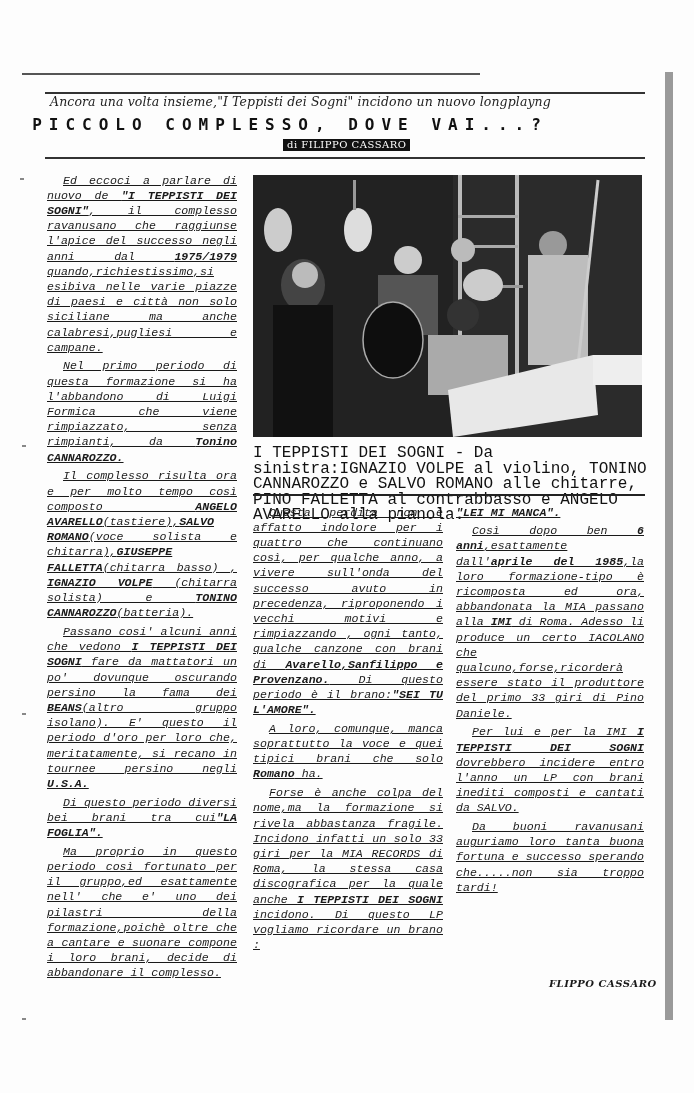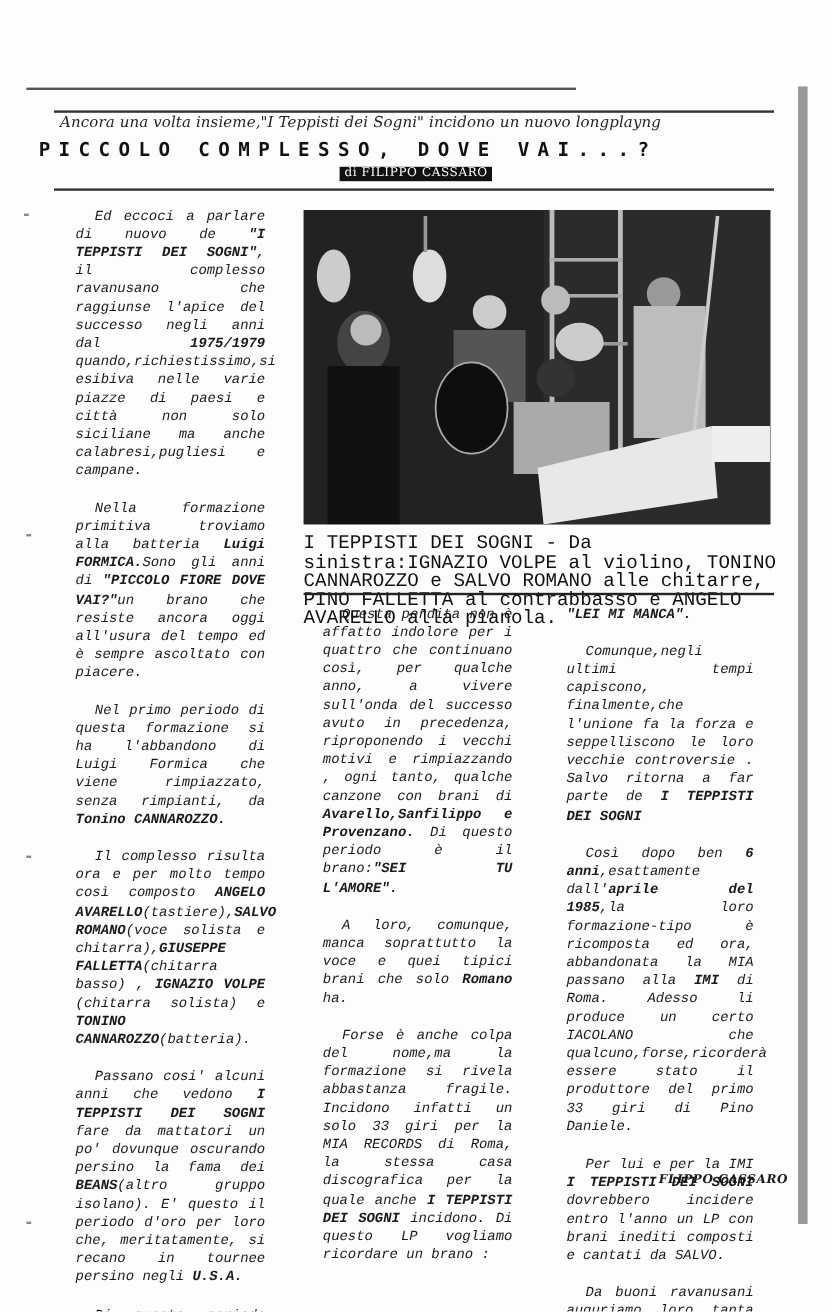--- a/index.html
+++ b/index.html
@@ -9,21 +9,21 @@
     .side-bar { position:absolute; left:665px; top:72px; width:8px; height:948px; background:#9a9a9a; }
     .rule { position:absolute; left:45px; width:600px; height:2px; background:#333; }
     .r1 { top:92px; } .r2 { top:157px; }
     .kicker { position:absolute; left:50px; top:94px; width:600px; font-family:"DejaVu Serif", serif;
       font-style:italic; font-size:12.5px; letter-spacing:0.1px; color:#222; }
     .headline { position:absolute; left:0; top:115px; width:580px; text-align:center; font-family:"DejaVu Sans Mono", monospace;
       font-weight:bold; font-size:16px; letter-spacing:7px; color:#111; }
     .byline { position:absolute; left:283px; top:139px; background:#111; color:#fff; font-family:"DejaVu Serif", serif;
       font-size:10px; padding:0 4px; line-height:12px; letter-spacing:0.5px; }
     .col { position:absolute; font-style:italic; font-size:11.6px; line-height:15.2px; }
-    .col p { margin:16px; text-align:justify; }
+    .col p { margin:0; text-align:justify;text-decoration:underline; }
     .col p.ind { text-indent:16px; margin-top:3.5px; }
     .col b { font-weight:bold; }
     .c1 { left:47px; top:169px; width:190px; }
     .c2 { left:253px; top:501px; width:190px; }
     .c3 { left:456px; top:501px; width:188px; }
     .photo { position:absolute; left:253px; top:175px; width:389px; height:262px; background:#1e1e1e; overflow:hidden; }
     .photo svg { display:block; }
     .caption { position:absolute; left:253px; top:446px; width:395px; font-family:Liberation Mono, monospace;
       font-size:16px; line-height:15.5px; color:#111; font-style:normal; }
     .cap-rule { position:absolute; left:253px; top:494px; width:392px; height:2px; background:#222; }
@@ -37,21 +37,20 @@
 <div class="top-rule"></div>
 <div class="side-bar"></div>
 <div class="rule r1"></div>
 <div class="kicker">Ancora una volta insieme,"I Teppisti dei Sogni" incidono un nuovo longplayng</div>
 <div class="headline">PICCOLO COMPLESSO, DOVE VAI...?</div>
 <div class="byline">di FILIPPO CASSARO</div>
 <div class="rule r2"></div>
 
 <div class="col c1">
     <p class="ind">Ed eccoci a parlare di nuovo de <b>"I TEPPISTI DEI SOGNI"</b>, il complesso ravanusano che raggiunse l'apice del successo negli  anni  dal <b>1975/1979</b> quando,richiestissimo,si esibiva  nelle  varie  piazze di paesi e città non solo  siciliane ma anche  calabresi,pugliesi e campane.</p>
-    <p class="ind">Nella formazione  primitiva troviamo alla batteria <b>Luigi FORMICA.</b>Sono gli anni di <b>"PICCOLO FIORE DOVE VAI?"</b>un brano che resiste ancora oggi all'usura del tempo ed è sempre ascoltato con piacere.</p>
     <p class="ind">Nel primo periodo di questa formazione si ha  l'abbandono di  Luigi Formica  che  viene rimpiazzato, senza rimpianti, da <b>Tonino CANNAROZZO.</b></p>
     <p class="ind">Il complesso risulta ora  e per molto tempo così composto <b>ANGELO AVARELLO</b>(tastiere),<b>SALVO ROMANO</b>(voce solista e chitarra),<b>GIUSEPPE FALLETTA</b>(chitarra  basso) , <b>IGNAZIO VOLPE</b> (chitarra  solista)  e  <b>TONINO CANNAROZZO</b>(batteria).</p>
     <p class="ind">Passano  cosi' alcuni  anni che vedono <b>I TEPPISTI DEI SOGNI</b> fare da mattatori un  po' dovunque oscurando persino la fama dei <b>BEANS</b>(altro gruppo isolano). E' questo il periodo d'oro per loro che, meritatamente, si  recano in  tournee persino negli <b>U.S.A.</b></p>
     <p class="ind">Di questo  periodo  diversi bei brani tra cui<b>"LA FOGLIA".</b></p>
     <p class="ind">Ma proprio in questo periodo così fortunato per il gruppo,ed esattamente nell' che  e' uno dei pilastri della formazione,poichè oltre che a cantare e suonare compone i loro brani, decide  di abbandonare il complesso.</p>
   </div>
 
 <div class="photo" title="Band photo: five musicians with violin, guitars, double bass and keyboard">
   <svg width="389" height="262" viewBox="0 0 389 262">
     <rect x="0" y="0" width="389" height="262" fill="#222"></rect>
@@ -85,21 +84,20 @@
 <div class="caption">I TEPPISTI DEI SOGNI - Da sinistra:IGNAZIO VOLPE  al violino, TONINO CANNAROZZO e SALVO ROMANO alle chitarre, PINO FALLETTA al contrabbasso e ANGELO AVARELLO alla pianola.</div>
 <div class="cap-rule"></div>
 
 <div class="col c2">
     <p class="ind">Questa perdita non è affatto indolore per i quattro che continuano così, per  qualche anno, a vivere  sull'onda del successo avuto in precedenza, riproponendo i vecchi  motivi e  rimpiazzando , ogni  tanto, qualche canzone con brani  di <b>Avarello,Sanfilippo e Provenzano.</b> Di  questo periodo è il brano:<b>"SEI TU L'AMORE".</b></p>
     <p class="ind">A loro, comunque, manca soprattutto la voce e quei tipici brani che solo  <b>Romano</b> ha.</p>
     <p class="ind">Forse è anche colpa del nome,ma la formazione si rivela abbastanza  fragile. Incidono infatti un  solo 33 giri  per la  MIA  RECORDS  di Roma, la stessa casa discografica  per la quale anche <b>I TEPPISTI DEI SOGNI</b> incidono. Di questo  LP vogliamo ricordare un brano :</p>
   </div>
 <div class="col c3">
     <p class="ind" style="text-indent: 0px;"><b>"LEI MI MANCA".</b></p>
-    <p class="ind">Comunque,negli ultimi tempi capiscono, finalmente,che l'unione fa la forza e seppelliscono le loro vecchie controversie . Salvo ritorna a  far parte de <b>I TEPPISTI DEI SOGNI</b></p>
     <p class="ind">Così dopo ben <b>6 anni</b>,esattamente dall'<b>aprile del 1985</b>,la loro formazione-tipo è ricomposta ed ora, abbandonata  la MIA passano alla  <b>IMI</b> di Roma. Adesso li produce un certo IACOLANO che qualcuno,forse,ricorderà essere stato il  produttore del primo 33 giri  di Pino Daniele.</p>
     <p class="ind">Per lui e per la IMI <b>I TEPPISTI DEI SOGNI</b> dovrebbero incidere entro l'anno un LP con brani inediti composti e cantati da SALVO.</p>
     <p class="ind">Da buoni ravanusani auguriamo loro tanta buona fortuna e successo sperando che.....non sia troppo tardi!</p>
   </div>
 
 <div class="signature">FLIPPO CASSARO</div>
 
 <div class="mark" style="left:20px;top:178px"></div>
 <div class="mark" style="left:22px;top:445px"></div>
 <div class="mark" style="left:22px;top:713px"></div>

